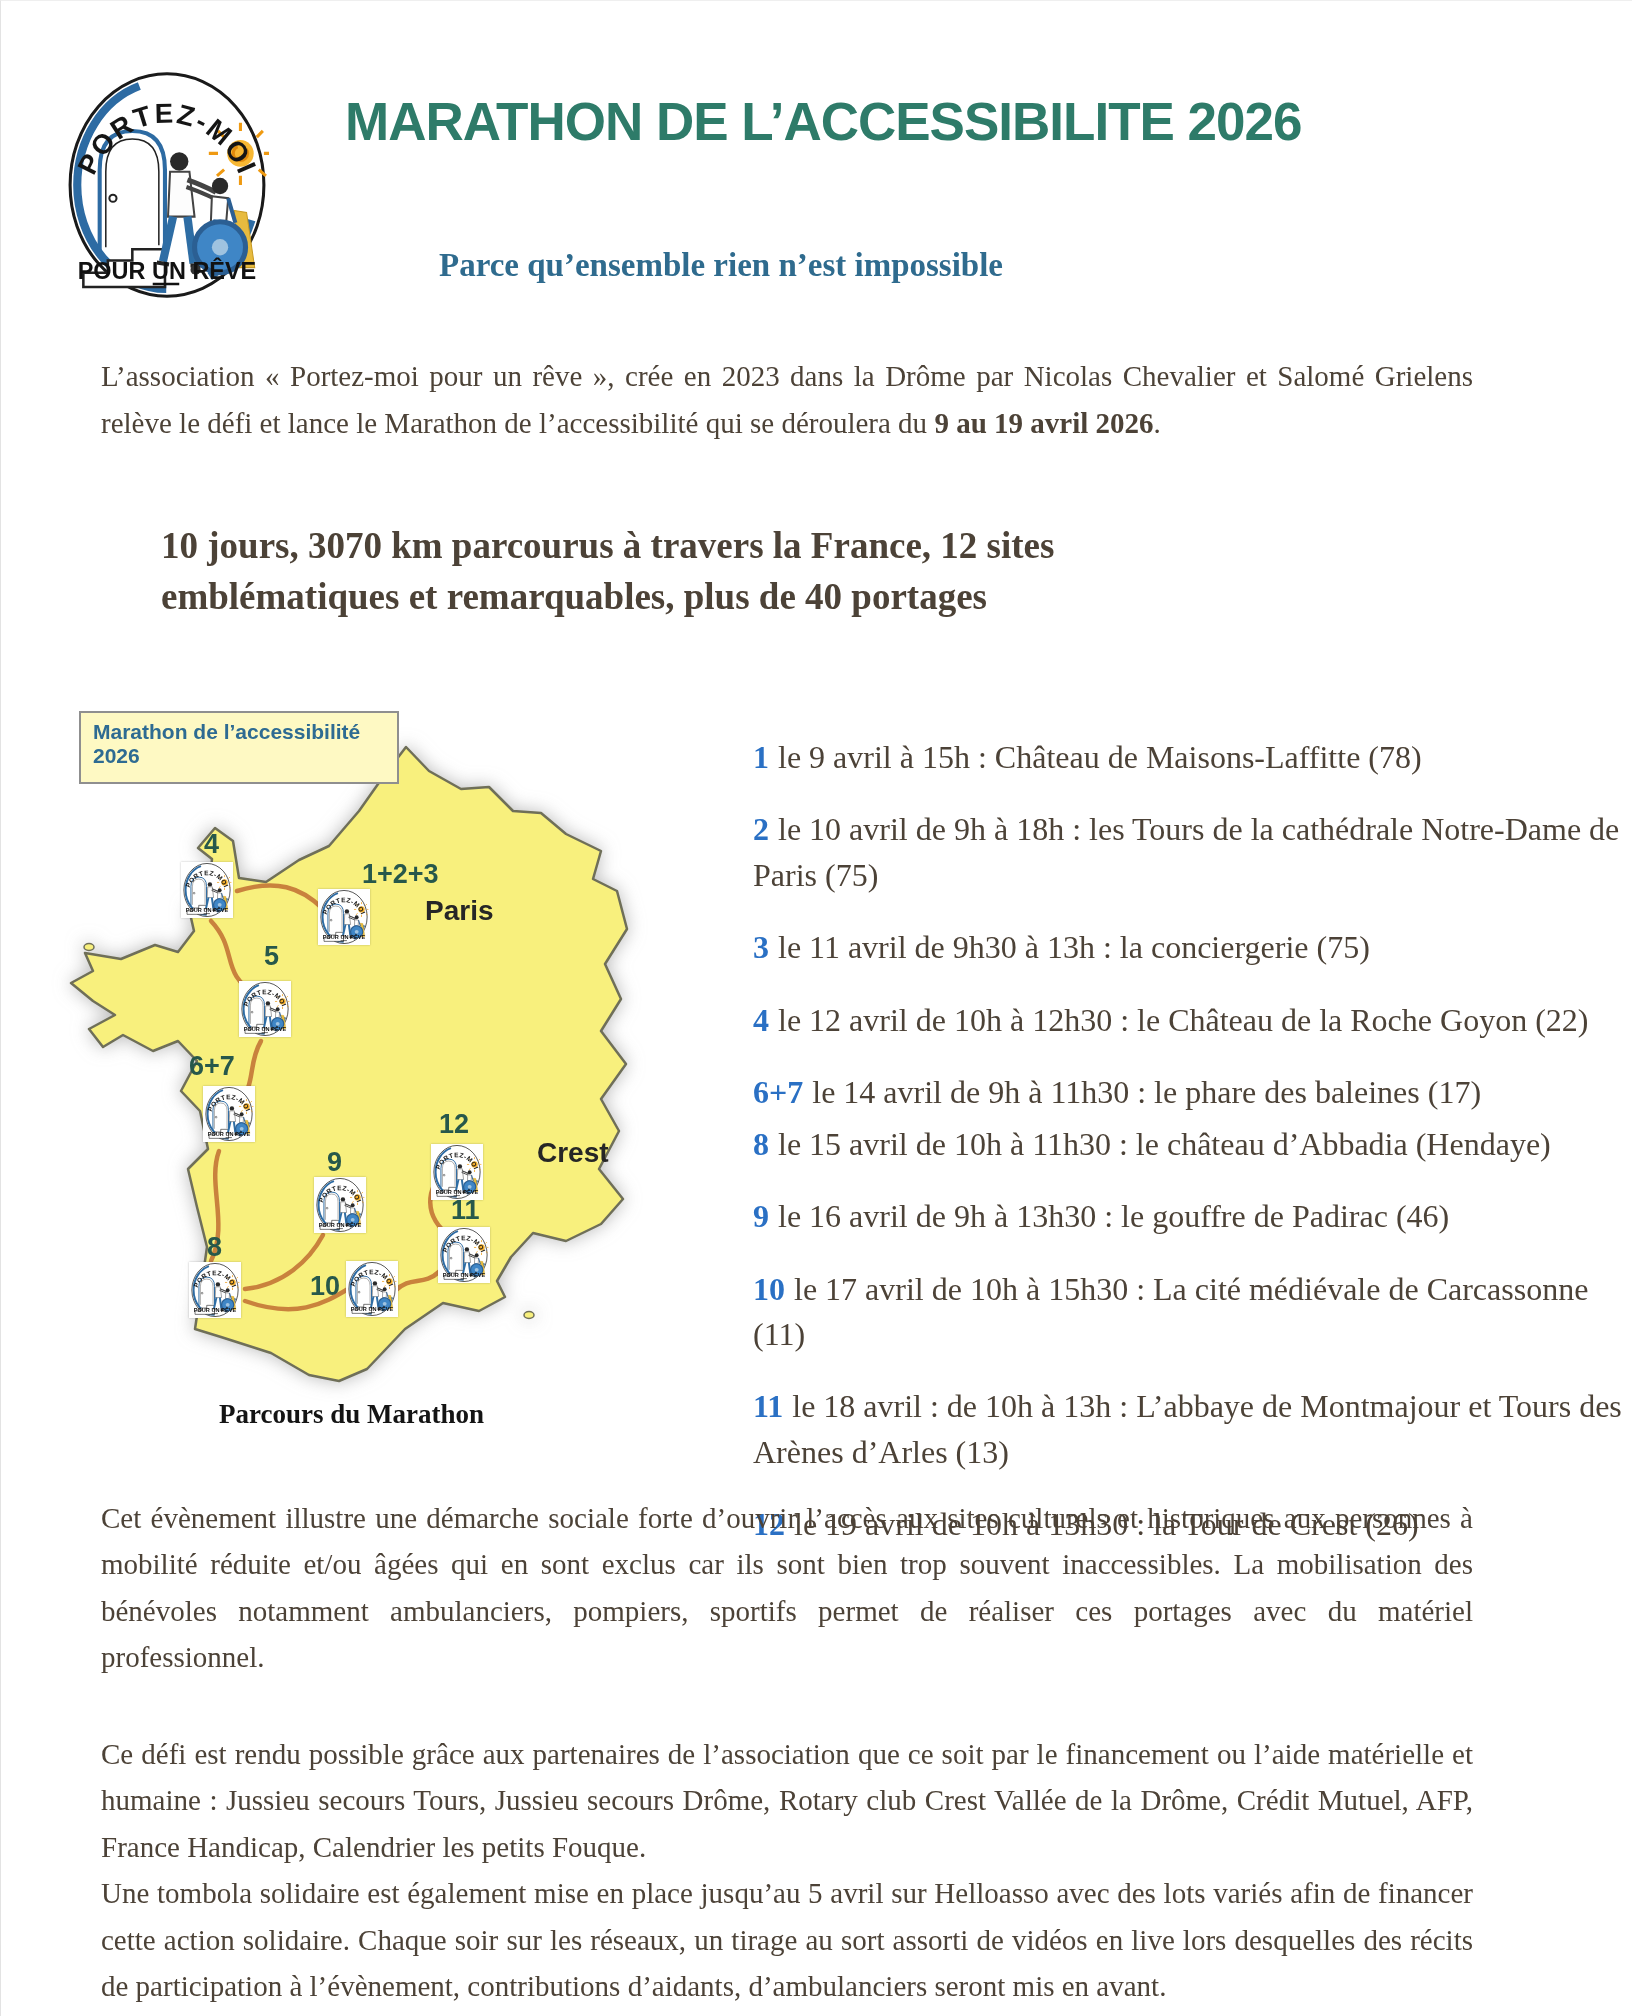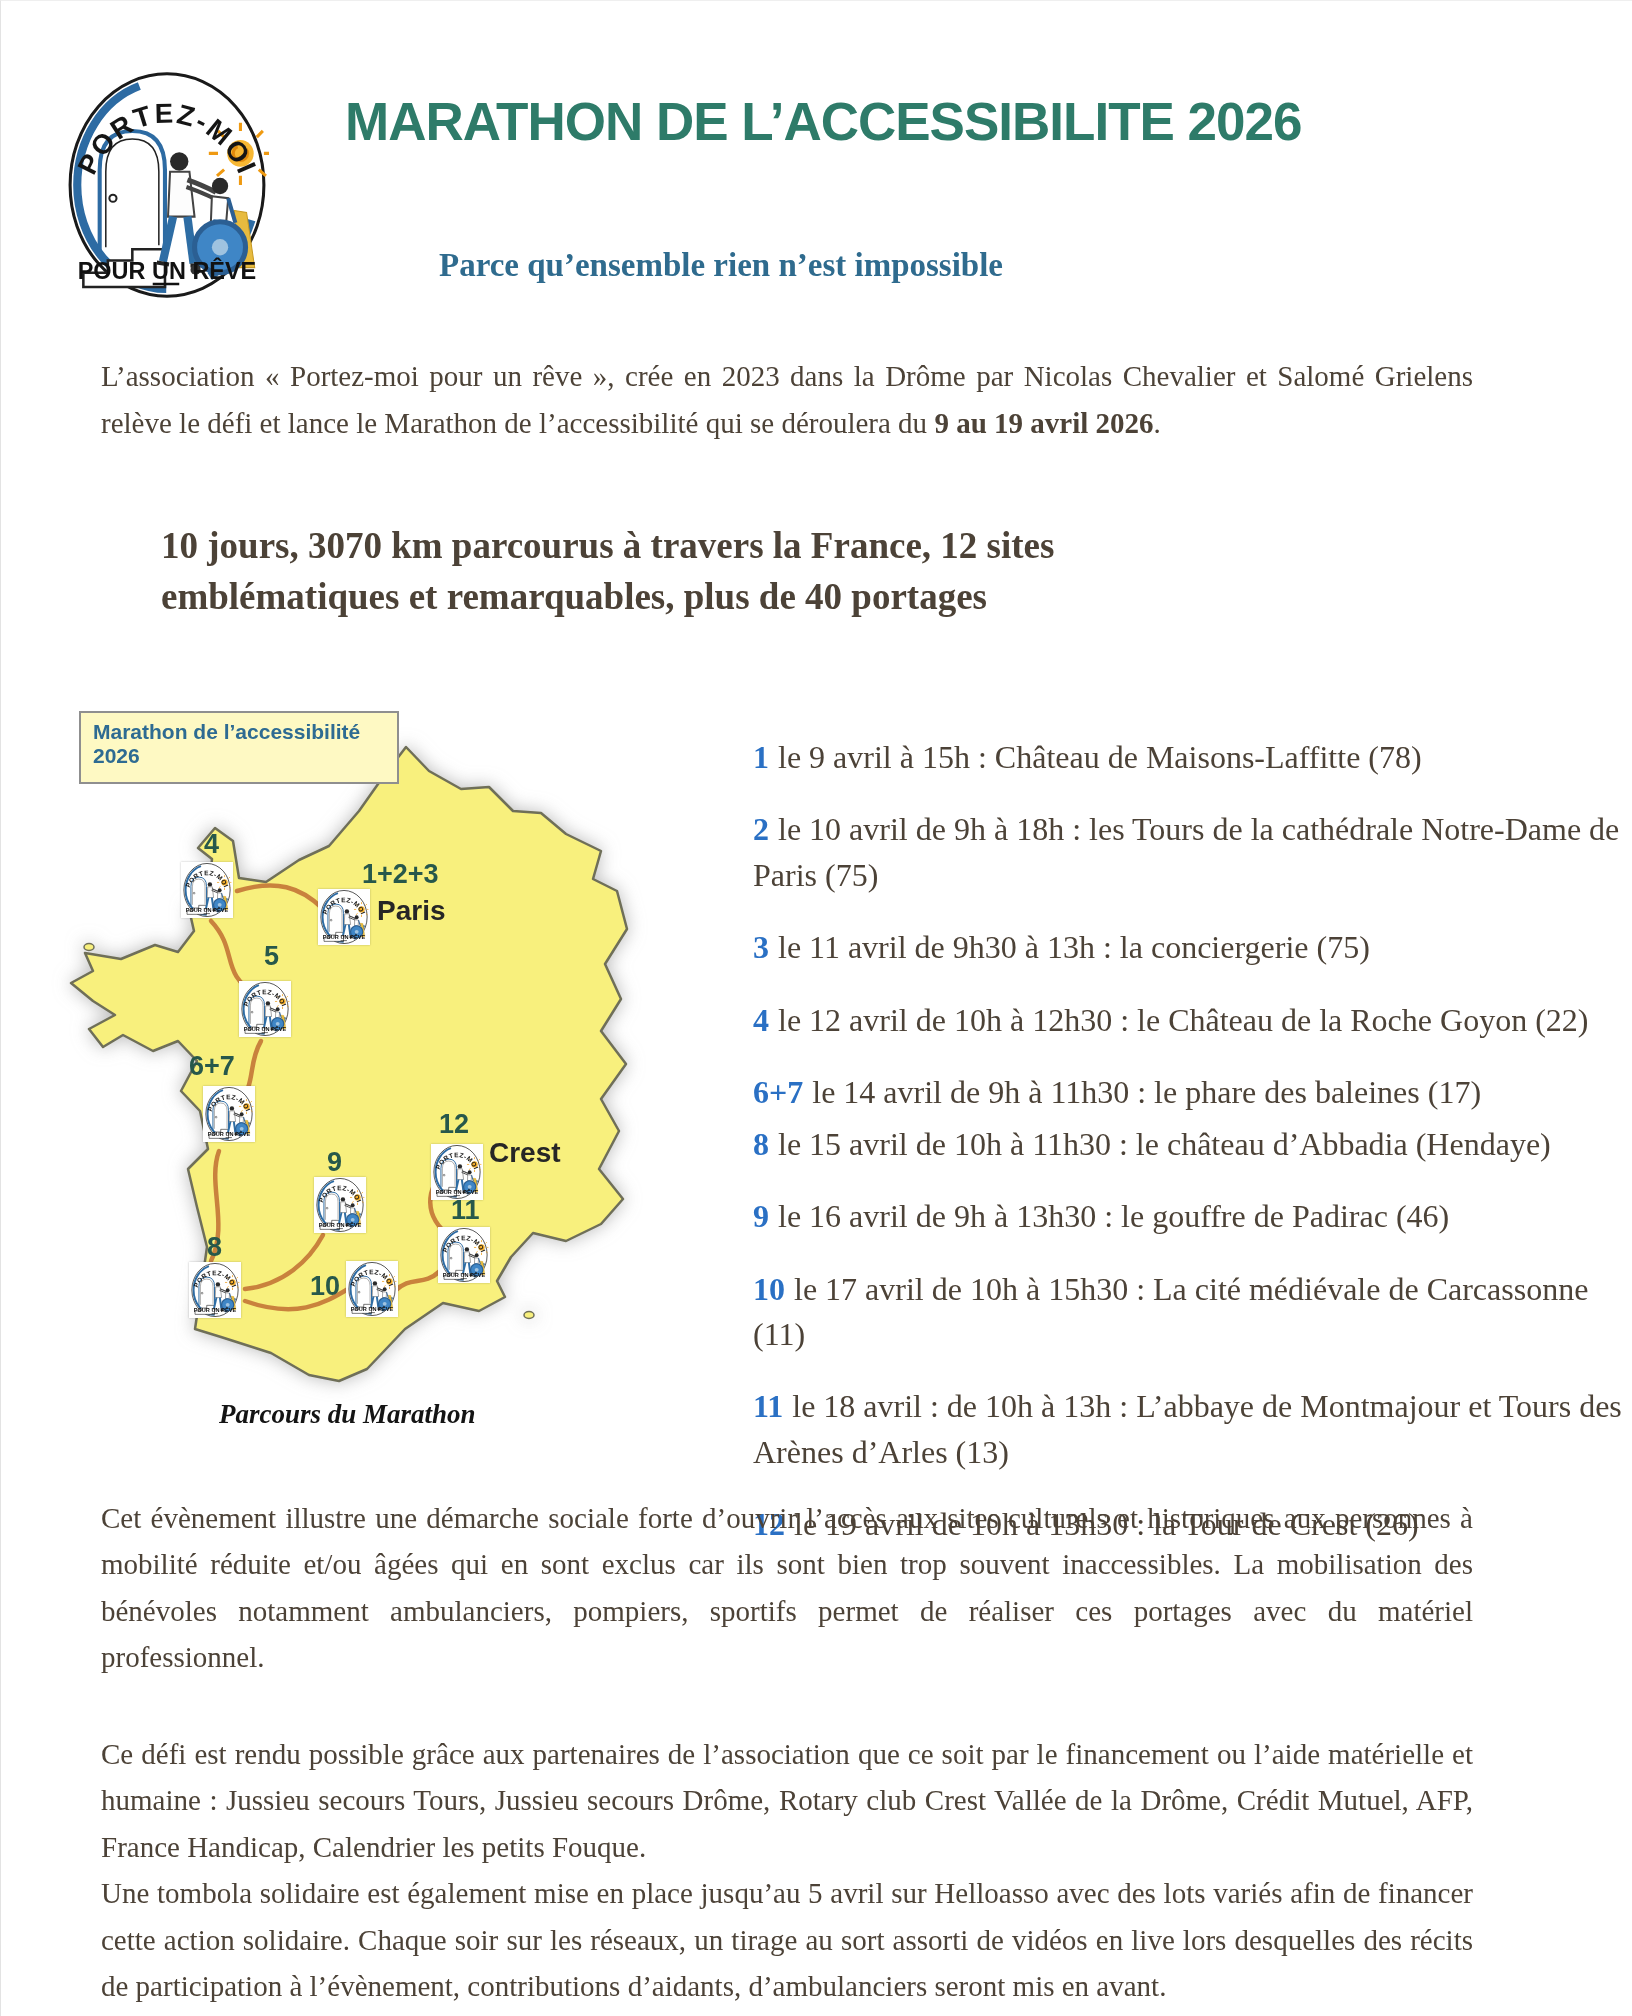--- a/index.html
+++ b/index.html
@@ -31,22 +31,22 @@
                  font-family:"Liberation Sans", sans-serif;font-weight:bold;font-size:21px;
                  color:#2e6b92;z-index:5;}
   .france-svg{position:absolute;left:4px;top:20px;
               filter:drop-shadow(0 0 9px rgba(130,130,130,.55));}
   .marker{position:absolute;width:52px;height:56px;background:#fff;z-index:4;
           box-shadow:0 0 2px rgba(0,0,0,.25);}
   .marker svg{display:block;width:52px;height:56px;}
   .map-num{position:absolute;z-index:6;font-family:"Liberation Sans", sans-serif;
            font-weight:bold;font-size:27px;color:#27584b;}
   .map-city{position:absolute;z-index:6;font-family:"Liberation Sans", sans-serif;
-            font-weight:bold;font-size:28px;color:#262626;}
-  .map-caption{position:absolute;left:162px;top:690px;font-weight:bold;font-style:italic;
+            font-weight:bold;font-size:28px;color:#262626;margin-left:48px;}
+  .map-caption{position:absolute;left:162px;top:690px;font-weight:bold;
                font-size:27px;color:#141414;}
 
   
   .events{position:absolute;left:752px;top:734px;width:880px;}
   .event{margin:0 0 27px 0;font-size:32px;line-height:1.42;color:#4c4237;}
   .event.no-gap{margin-bottom:6px;}
   .event .num{font-weight:bold;color:#2a70c4;margin-right:9px;}
 
   
   .para{position:absolute;left:100px;width:1372px;font-size:29px;line-height:1.6;

